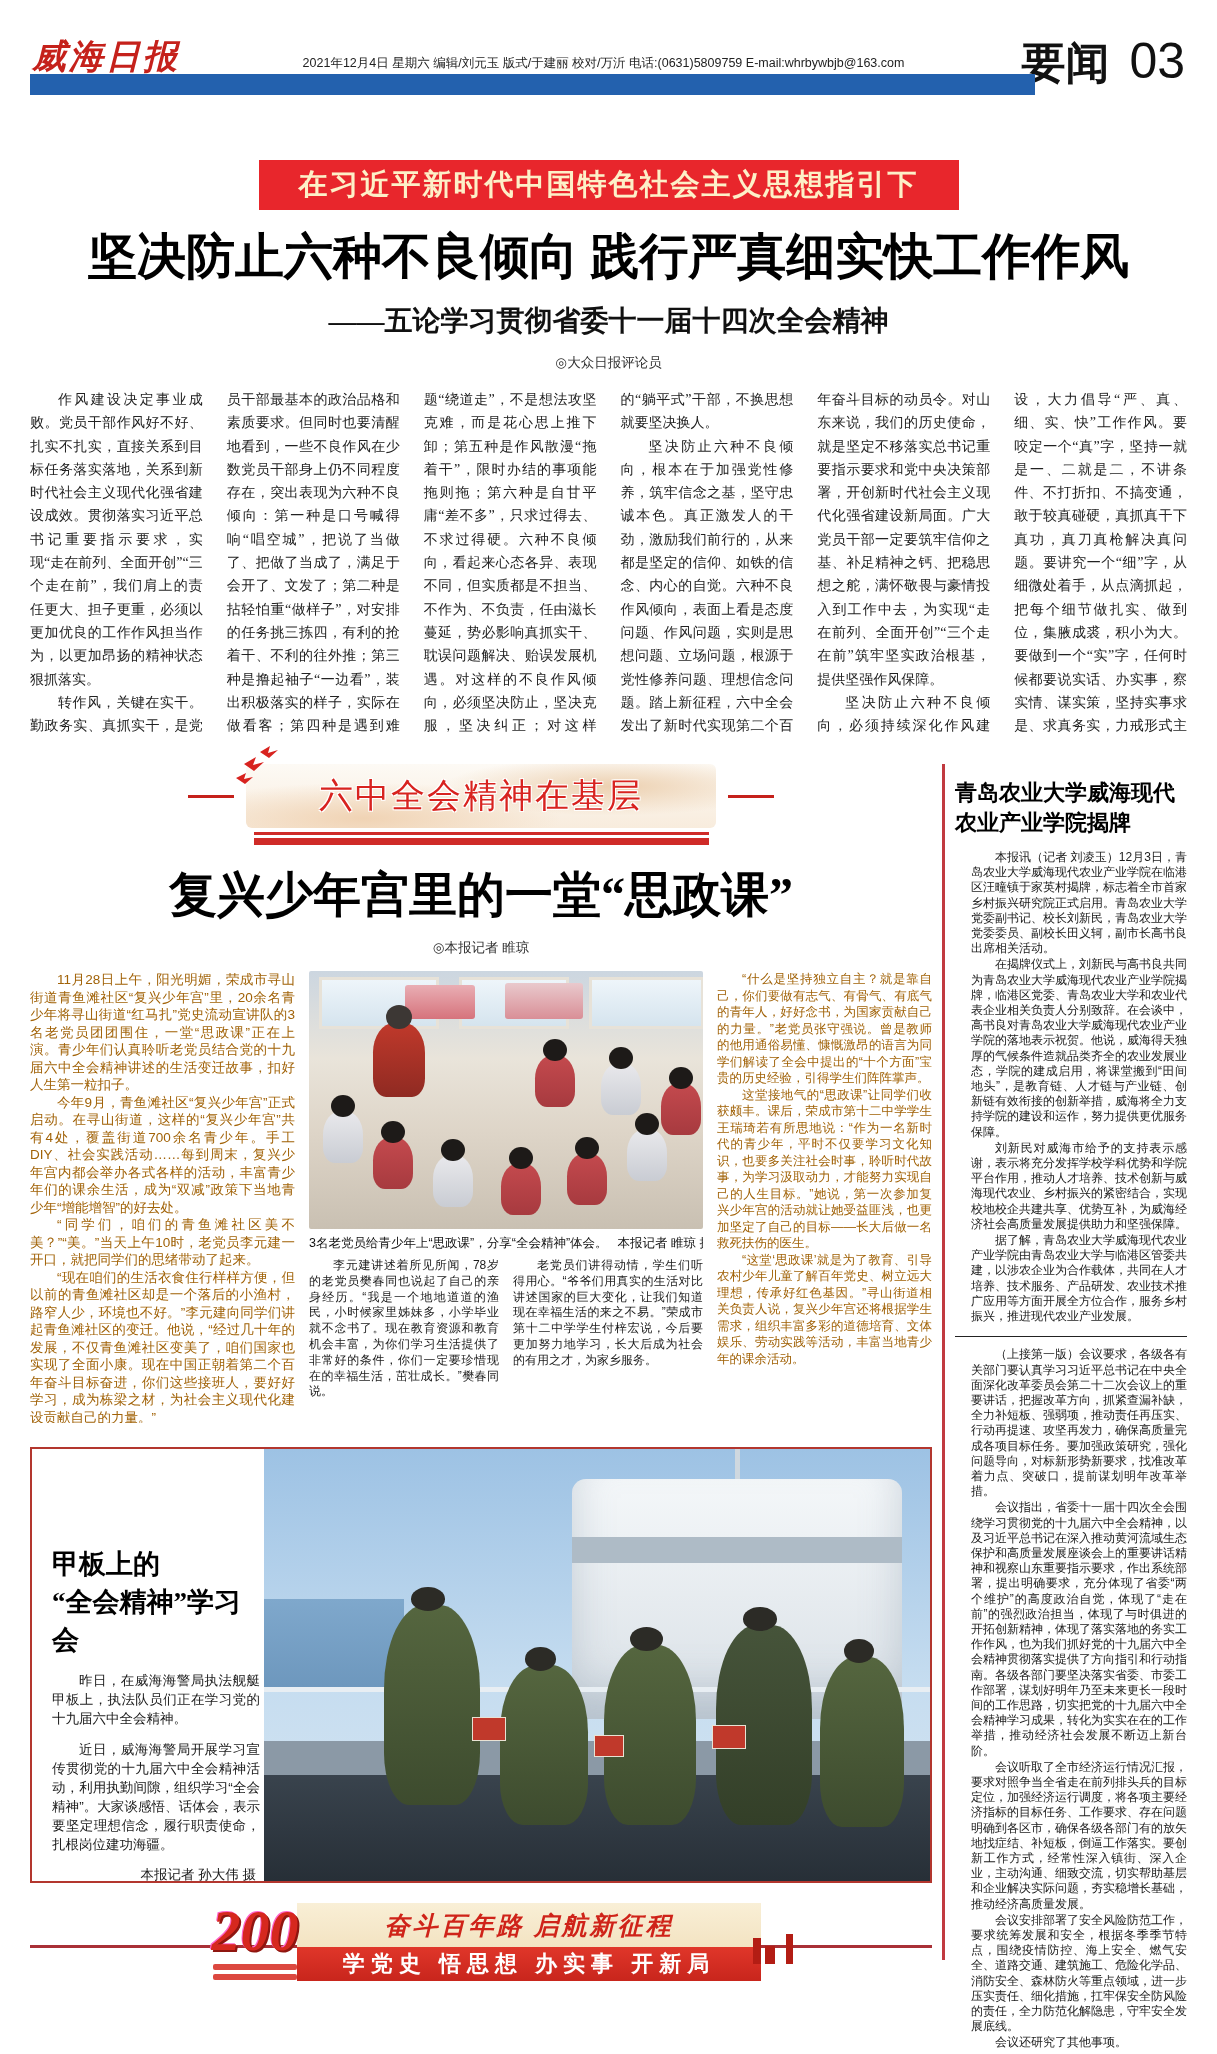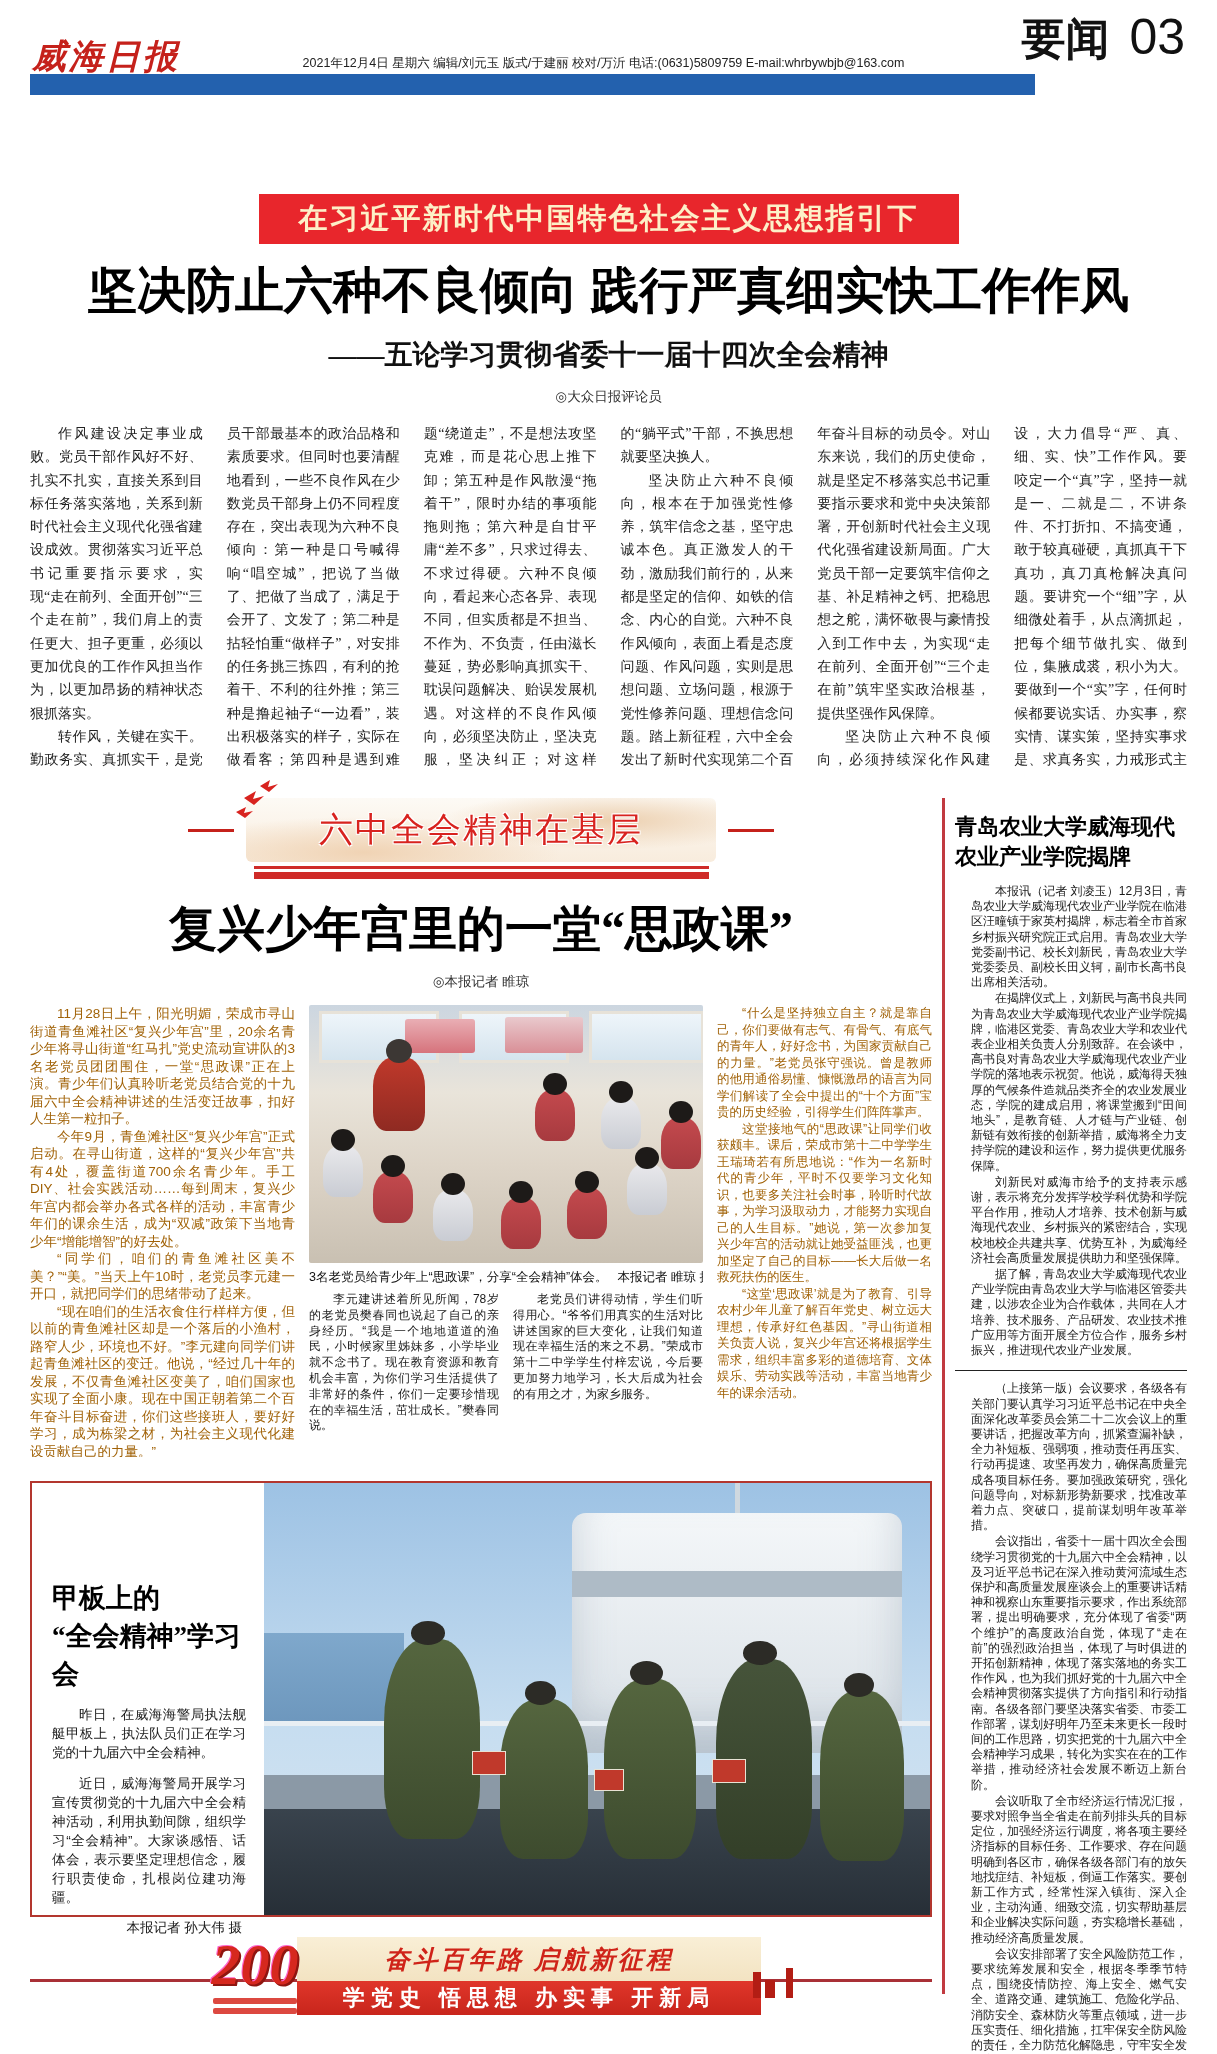--- a/index.html
+++ b/index.html
@@ -6,27 +6,27 @@
   body { background:#888; font-family:"Liberation Sans","DejaVu Sans",sans-serif; }
   .page { position:relative; width:1217px; height:2054px; background:#fff; margin:0 auto;
           padding:0 30px; overflow:hidden; }
 
   
   .hdr { position:relative; height:96px; }
   .masthead { position:absolute; left:2px; top:34px; font-family:"Liberation Serif",serif;
               font-style:italic; font-weight:700; font-size:34px; color:#c5211b; letter-spacing:3px; }
   .dateline { position:absolute; left:190px; right:200px; top:55px; text-align:center;
               font-size:12.5px; color:#222; white-space:nowrap; }
-  .secpage { position:absolute; right:2px; top:8px; display:flex; align-items:baseline; gap:20px; color:#111; }
+  .secpage { position:absolute; right:2px; top:32px; display:flex; align-items:baseline; gap:20px; color:#111; }
   .secpage .sec { font-size:44px; font-weight:700; }
   .secpage .num { font-size:50px; font-weight:400; font-family:"Liberation Sans",sans-serif; }
   .bluebar { position:absolute; left:0; top:74px; height:21px; width:1005px; background:#2361ae; }
 
   
-  .lead { margin-top:98px; }
+  .lead { margin-top:64px; }
   .eyebrow { width:700px; height:50px; margin:0 auto; background:#e8262c; color:#fdf0c8;
              display:flex; align-items:center; justify-content:center; font-weight:700;
              font-size:29px; letter-spacing:2px; }
   .lead-h1 { margin-top:14px; text-align:center; font-family:"Liberation Serif","DejaVu Serif",serif;
              font-weight:700; font-size:49px; color:#000; white-space:nowrap; }
   .lead-h2 { margin-top:12px; text-align:center; font-family:"Liberation Serif",serif;
              font-weight:600; font-size:28px; color:#111; }
   .lead-by { margin-top:14px; text-align:center; font-size:13.5px; color:#333; }
   .lead-body { margin-top:16px; height:352px; column-count:6; column-gap:24px; column-fill:auto;
                overflow:hidden; font-family:"Liberation Serif","DejaVu Serif",serif;
@@ -76,21 +76,21 @@
   .photo1 .ban { position:absolute; border-radius:3px; }
   .kid { position:absolute; width:40px; height:52px; border-radius:45% 45% 30% 30%; }
   .kid::before { content:""; position:absolute; top:-16px; left:8px; width:24px; height:22px; border-radius:50%; background:#1d1a18; }
   .k-red { background:linear-gradient(#c44a4e,#a73a3f); }
   .k-wht { background:linear-gradient(#e9e9ec,#c9ccd3); }
   .teach { position:absolute; width:52px; height:74px; border-radius:40% 40% 25% 25%; background:linear-gradient(#c0392b,#8f2a22); }
   .teach::before { content:""; position:absolute; top:-18px; left:13px; width:26px; height:24px; border-radius:50%; background:#3c3734; }
 
   
   .jb-box { margin-top:24px; height:436px; border:2px solid #b3362e; display:flex; }
-  .jb-text { flex:0 0 232px; padding:96px 18px 0 20px; }
+  .jb-text { flex:0 0 232px; padding:96px 4px 0 20px; }
   .jb-h { font-family:"Liberation Serif",serif; font-weight:700; font-size:27px; line-height:38px; color:#000; }
   .jb-text p { margin-top:12px; font-size:13.5px; line-height:19px; color:#1a1a1a; text-indent:2em; text-align:justify; }
   .jb-credit { margin-top:12px; text-align:right; font-size:13.5px; color:#1a1a1a; padding-right:4px; }
   .photo2 { position:relative; flex:1 1 auto; overflow:hidden;
             background:linear-gradient(#9dc2e4 0%, #c6ddf0 55%, #d8e6f1 100%); }
   .ship { position:absolute; right:28px; top:30px; width:330px; height:240px; background:linear-gradient(#f4f7f9,#d9e0e6);
           border-radius:14px 14px 0 0; box-shadow:inset 0 -30px 40px rgba(120,140,160,.35); }
   .ship .band { position:absolute; left:0; right:0; top:58px; height:26px; background:#aebbc6; }
   .mast { position:absolute; right:190px; top:-28px; width:5px; height:70px; background:#cfd8df; }
   .sea { position:absolute; left:0; top:150px; width:140px; height:90px; background:linear-gradient(#7fa8cc,#6d97bd); }

